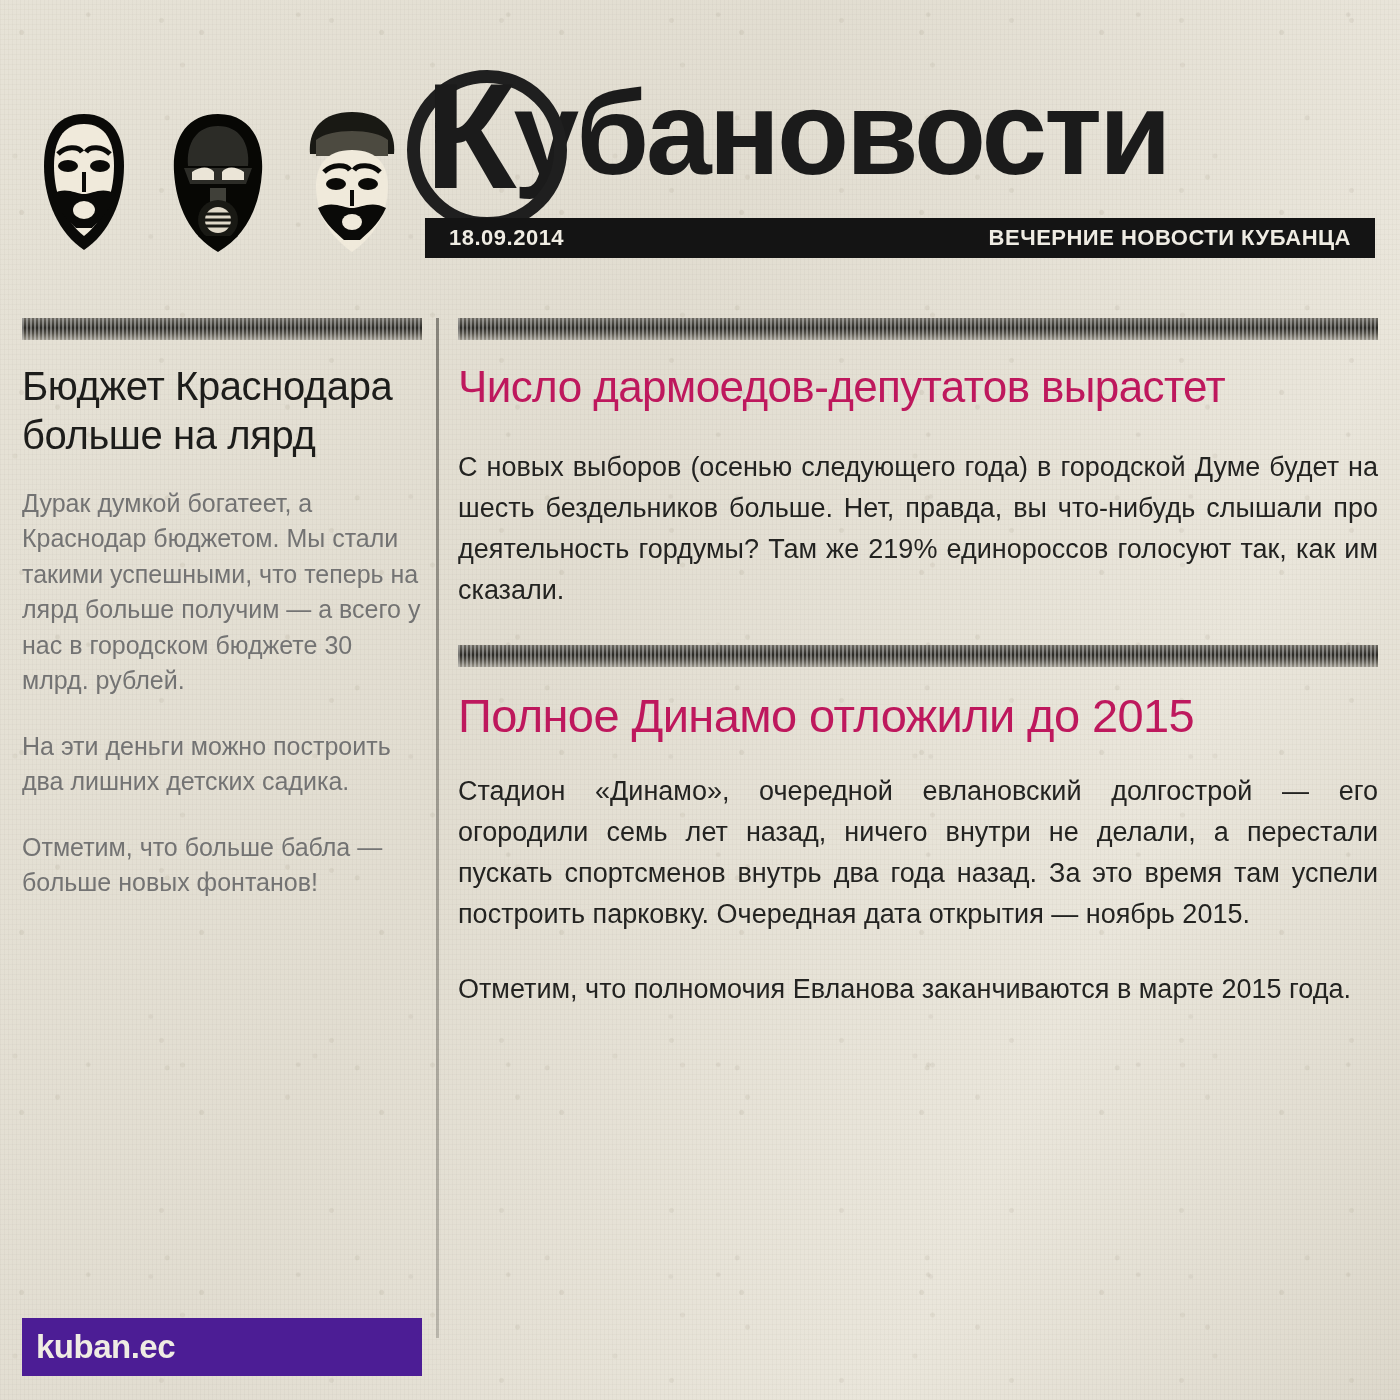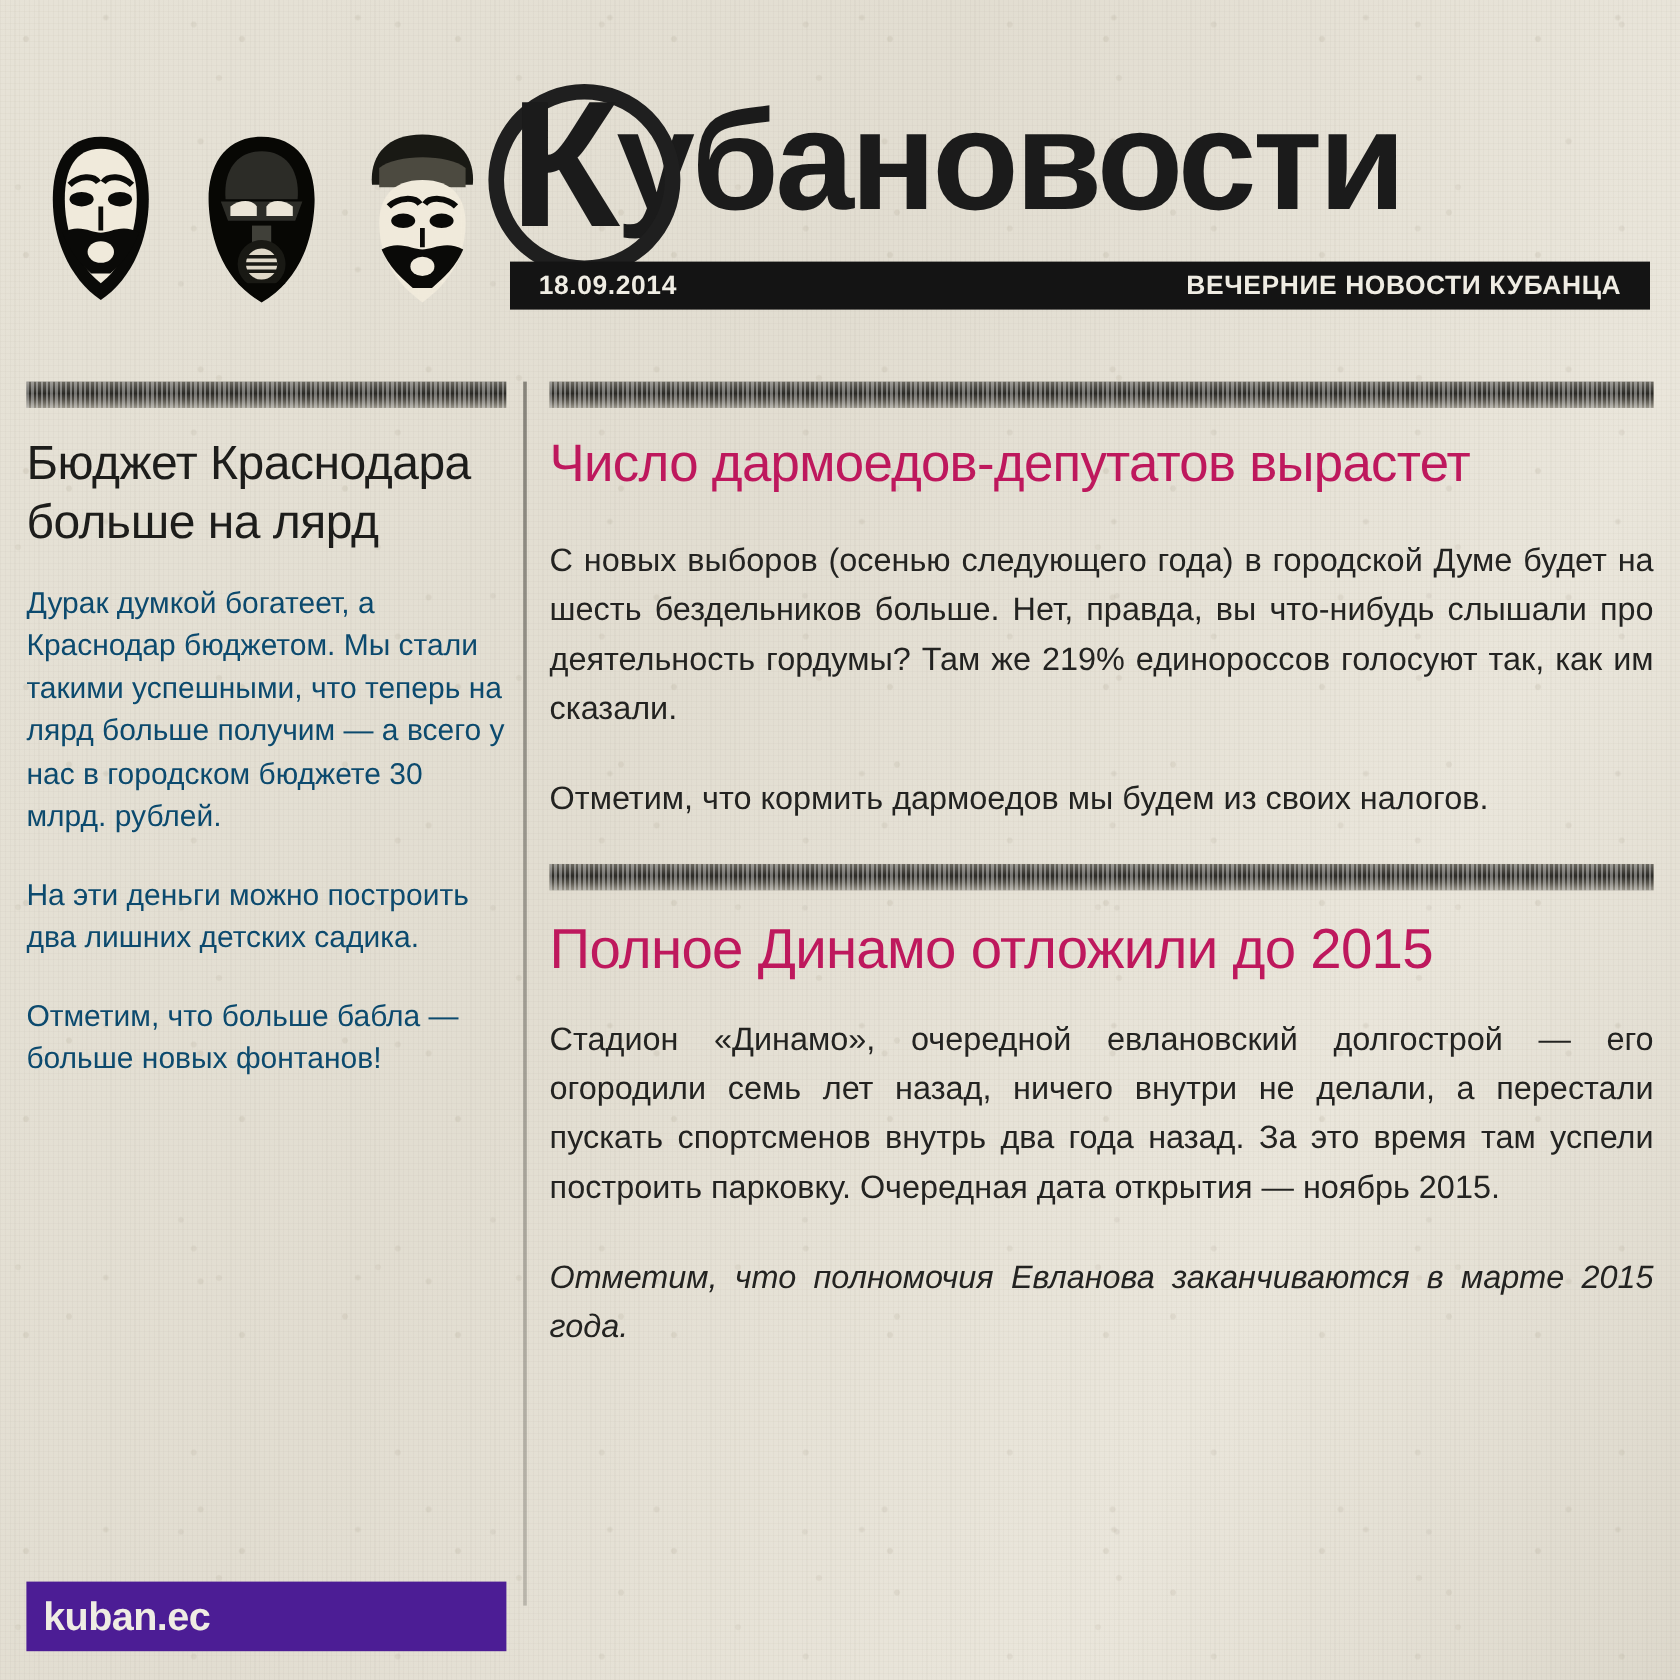--- a/index.html
+++ b/index.html
@@ -156,21 +156,21 @@
     font-weight: normal;
     line-height: 1.22;
     margin: 6px 0 26px 0;
     color: #1d1d1b;
     letter-spacing: -0.4px;
   }
   .col-left p {
     font-size: 25px;
     line-height: 1.42;
     margin: 0 0 30px 0;
-    color: #0c4a6e;
+    color: #737373;
   }
 
   h1.headline-right {
     font-size: 44px;
     font-weight: normal;
     line-height: 1.15;
     margin: 10px 0 34px 0;
     color: #be185d;
     letter-spacing: -0.6px;
     white-space: nowrap;
@@ -179,21 +179,21 @@
     font-size: 47px;
     margin: 16px 0 28px 0;
   }
   .col-right p {
     font-size: 27px;
     line-height: 1.52;
     margin: 0 0 34px 0;
     color: #232321;
     text-align: justify;
   }
-  .col-right p.last { margin-bottom: 0; font-style: italic; }
+  .col-right p.last { margin-bottom: 0; }
 
   
   .footer-bar {
     position: absolute;
     left: 22px;
     top: 1318px;
     width: 400px;
     height: 58px;
     background: #4c1d95;
     display: flex;
@@ -283,21 +283,20 @@
     <p>Дурак думкой богатеет, а Краснодар бюджетом. Мы стали такими успешными, что теперь на лярд больше получим — а всего у нас в городском бюджете 30 млрд. рублей.</p>
     <p>На эти деньги можно построить два лишних детских садика.</p>
     <p>Отметим, что больше бабла — больше новых фонтанов!</p>
   </div>
 
   <div class="col-right">
 
     <div class="rule-bar"></div>
     <h1 class="headline-right">Число дармоедов-депутатов вырастет</h1>
     <p>С новых выборов (осенью следующего года) в городской Думе будет на шесть бездельников больше. Нет, правда, вы что-нибудь слышали про деятельность гордумы? Там же 219% единороссов голосуют так, как им сказали.</p>
-    <p>Отметим, что кормить дармоедов мы будем из своих налогов.</p>
 
     <div class="rule-bar thin"></div>
     <h1 class="headline-right second">Полное Динамо отложили до 2015</h1>
     <p>Стадион «Динамо», очередной евлановский долгострой — его огородили семь лет назад, ничего внутри не делали, а перестали пускать спортсменов внутрь два года назад. За это время там успели построить парковку. Очередная дата открытия — ноябрь 2015.</p>
     <p class="last">Отметим, что полномочия Евланова заканчиваются в марте 2015 года.</p>
   </div>
 
   <div class="footer-bar">
     <span class="site">kuban.ec</span>
   </div>

